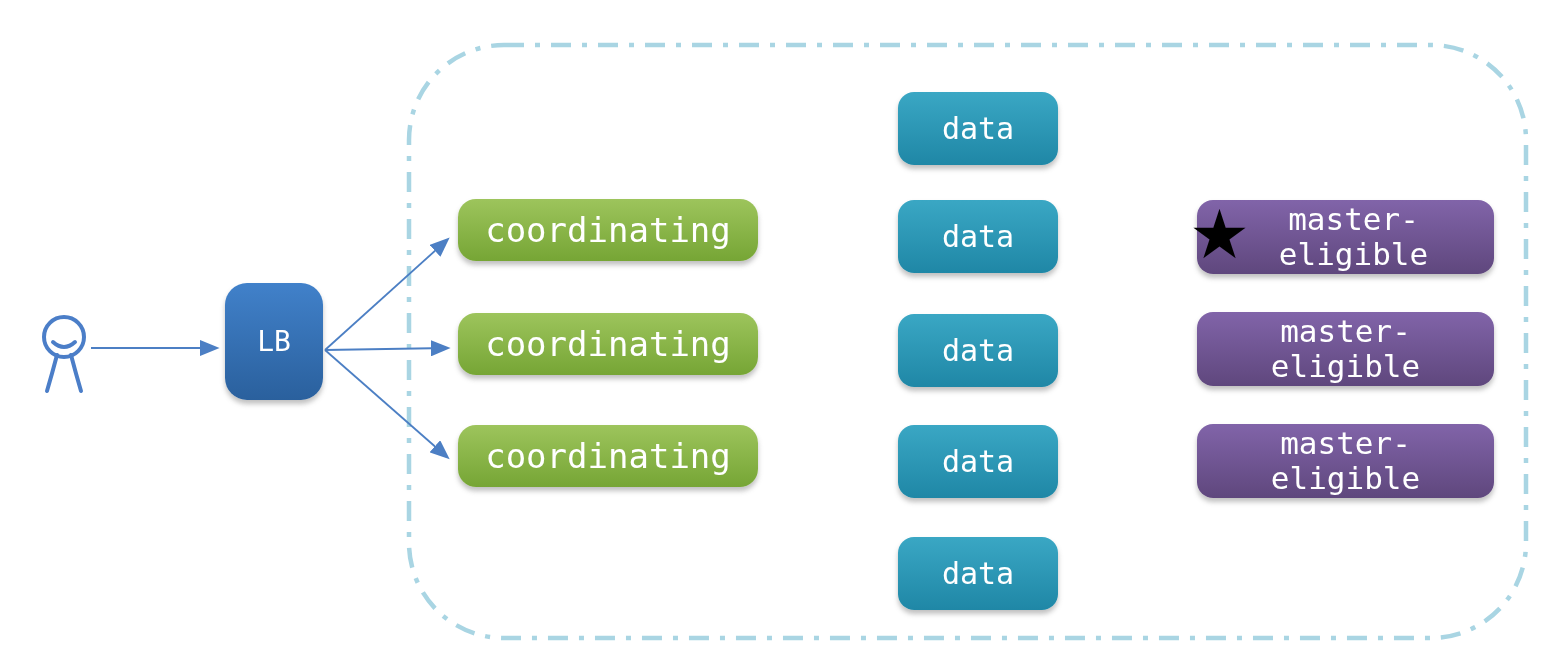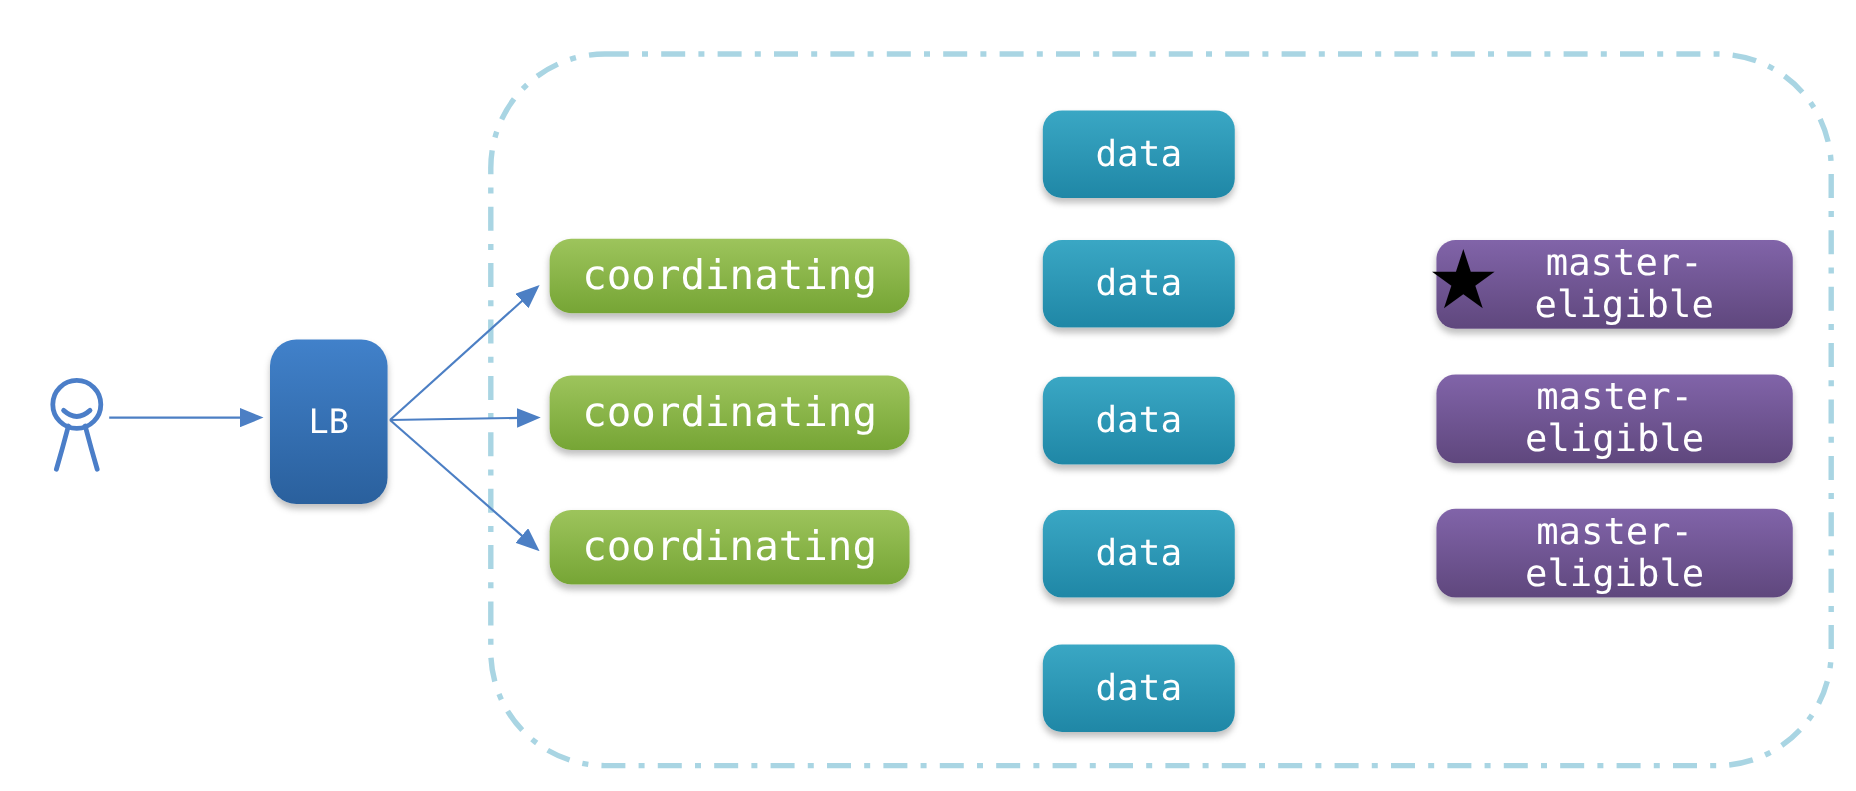--- a/index.html
+++ b/index.html
@@ -25,34 +25,34 @@
     display: flex;
     align-items: center;
     justify-content: center;
     color: #ffffff;
     box-shadow: 0 4px 5px rgba(100,100,100,0.40);
     text-align: center;
   }
   .node span { display: block; white-space: pre-line; }
   .lb-node {
     left: 225px; top: 283px;
-    width: 98px; height: 137px;
+    width: 98px; height: 117px;
     border-radius: 22px;
     background: linear-gradient(180deg, #4181CA 0%, #2A609D 100%);
     font-size: 28px;
   }
   .coordinating-node {
     left: 458px;
     width: 300px; height: 62px;
     border-radius: 18px;
     background: linear-gradient(180deg, #9DC45C 0%, #76A535 100%);
     font-size: 34px;
   }
   .data-node {
-    left: 869px;
+    left: 898px;
     width: 160px; height: 73px;
     border-radius: 16px;
     background: linear-gradient(180deg, #3AA7C4 0%, #1F87A6 100%);
     font-size: 30px;
   }
   .master-node {
     left: 1197px;
     width: 297px; height: 74px;
     border-radius: 16px;
     background: linear-gradient(180deg, #8164A9 0%, #5F477D 100%);

